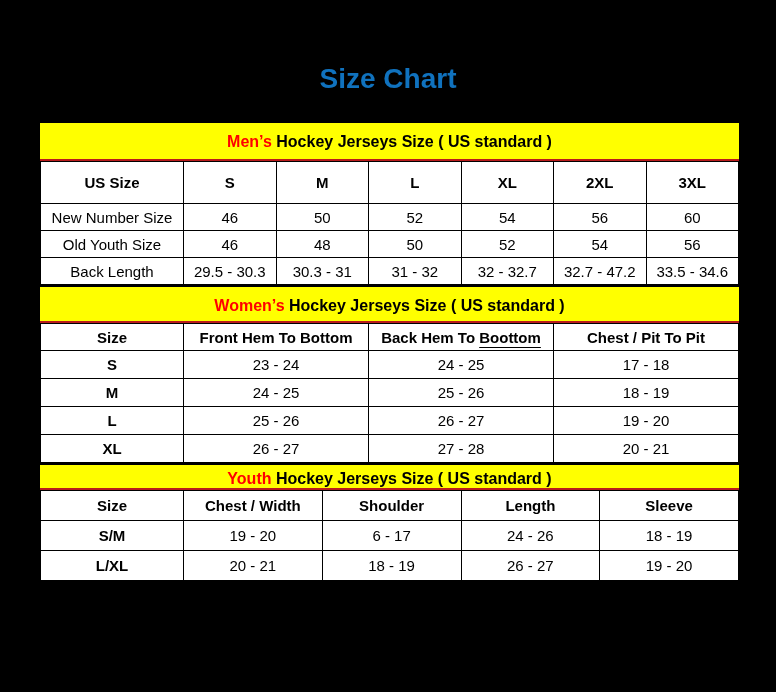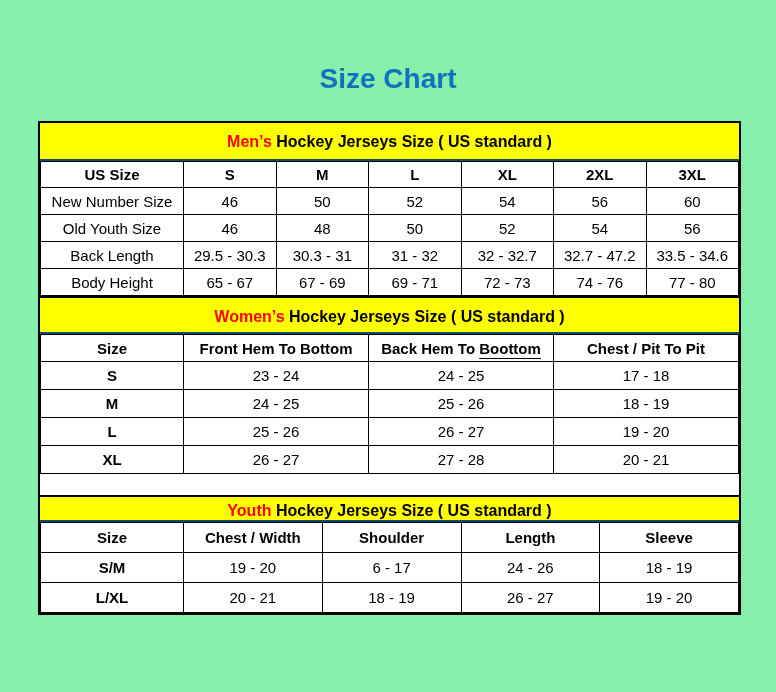--- a/index.html
+++ b/index.html
@@ -2,21 +2,21 @@
 <html><head>
 <meta charset="utf-8">
 <style>
   * { box-sizing: border-box; margin: 0; padding: 0; }
   html, body { background: #ffffff; }
   body { font-family: "Liberation Sans", "DejaVu Sans", sans-serif; color: #000; }
   .canvas {
     position: relative;
     width: 776px;
     height: 692px;
-    background: #86efac;
+    background: #000000;
     overflow: hidden;
   }
   .page-title {
     padding-top: 64px;
     text-align: center;
     font-size: 28px;
     line-height: 1.1;
     font-weight: 700;
     color: #1072be;
   }
@@ -24,48 +24,48 @@
     position: absolute;
     top: 121px;
     left: 38px;
     width: 703px;
     border: 2px solid #000;
     background: #fff;
   }
   .band {
     background: #ffff00;
     border-top: 2px solid #000;
-    border-bottom: 2px solid #0c4a6e;
+    border-bottom: 2px solid #b91c1c;
     text-align: center;
     font-weight: 700;
     font-size: 16px;
     height: 38px;
     line-height: 38px;
     white-space: pre;
   }
   .band-men { border-top: none; }
-  .band-youth { height: 27px; line-height: 27px; margin-top: 21px; }
+  .band-youth { height: 27px; line-height: 27px; }
   .band .hl { color: #ff0000; }
   table {
     width: 100%;
     border-collapse: collapse;
     table-layout: fixed;
   }
   col.c-label { width: 143px; }
   th, td {
     border: 1px solid #000;
     text-align: center;
     vertical-align: middle;
     font-size: 15px;
     padding: 0 2px;
     overflow: hidden;
     white-space: nowrap;
   }
   th { font-weight: 700; }
-  .tbl-men th   { height: 26px; }
+  .tbl-men th   { height: 42px; }
   .tbl-men td   { height: 27px; }
   .tbl-women th { height: 27px; }
   .tbl-women td { height: 28px; }
   .tbl-youth th { height: 30px; }
   .tbl-youth td { height: 30px; }
   td.lbl-bold { font-weight: 700; }
   .wavy {
     text-decoration-line: underline;
     text-decoration-style: wavy;
     text-decoration-color: #d93025;
@@ -127,29 +127,20 @@
         </tr>
         <tr>
           <td class="lbl">Back Length</td>
           <td>29.5 - 30.3</td>
           <td>30.3 - 31</td>
           <td>31 - 32</td>
           <td>32 - 32.7</td>
           <td>32.7 - 47.2</td>
           <td>33.5 - 34.6</td>
         </tr>
-        <tr>
-          <td class="lbl">Body Height</td>
-          <td>65 - 67</td>
-          <td>67 - 69</td>
-          <td>69 - 71</td>
-          <td>72 - 73</td>
-          <td>74 - 76</td>
-          <td>77 - 80</td>
-        </tr>
       </tbody>
     </table>
 
     <div class="band"><span class="hl">Women’s</span><span> Hockey Jerseys Size ( US standard )</span></div>
 
     <table class="tbl-women">
       <colgroup>
           <col class="c-label">
           <col>
           <col>

